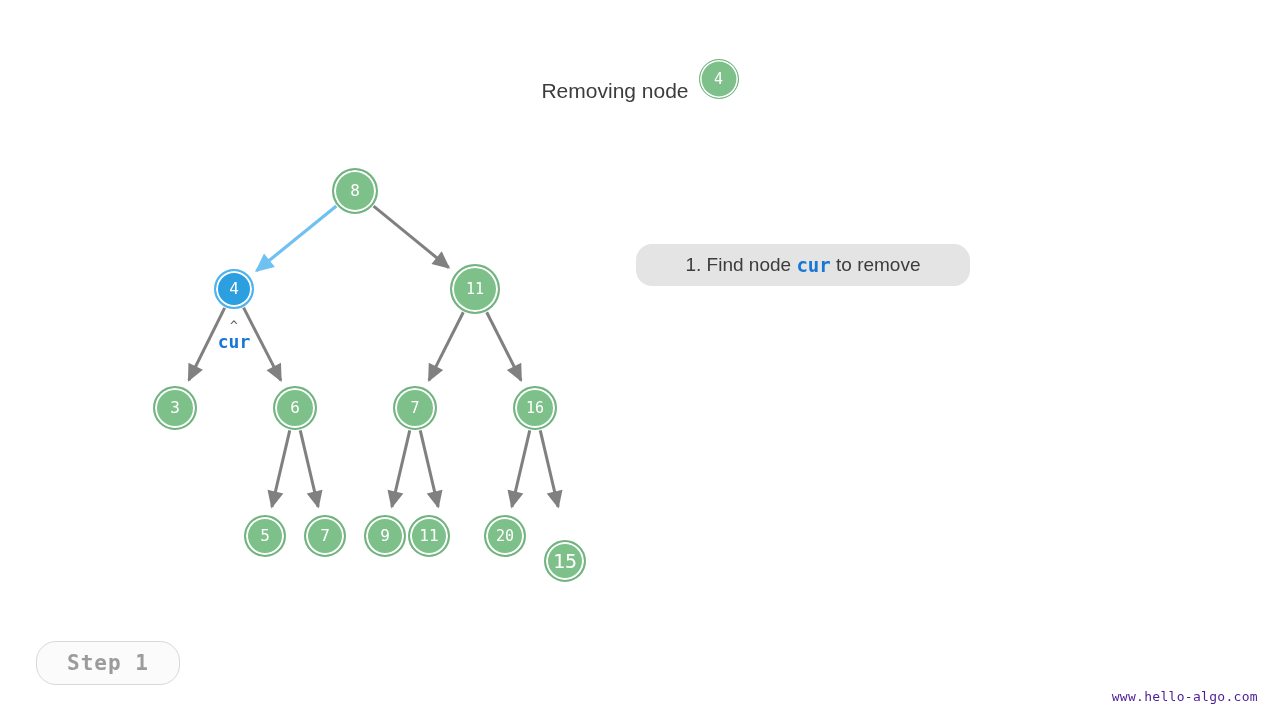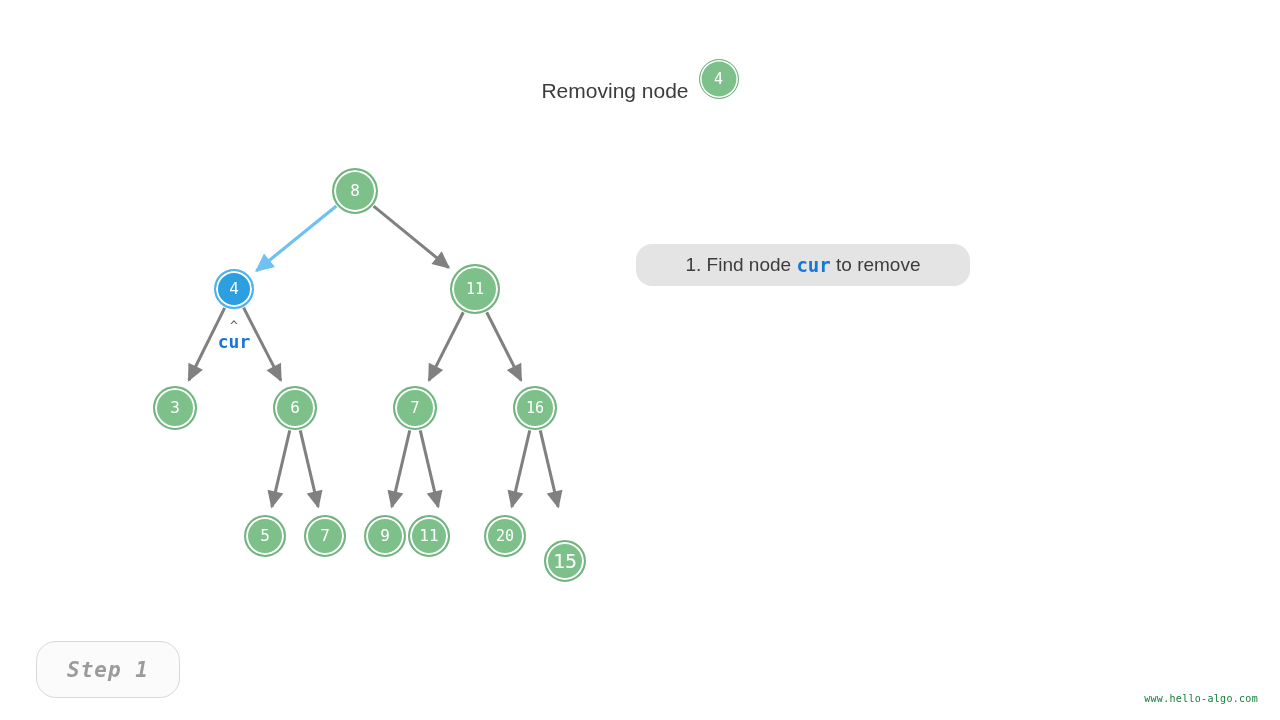--- a/index.html
+++ b/index.html
@@ -128,47 +128,46 @@
     color: #1677d6;
     font-size: 19px;
   }
 
   
   #step-badge {
     position: absolute;
     left: 36px;
     top: 641px;
     width: 144px;
-    height: 57px;
+    height: 44px;
     background: #fbfbfb;
     border: 1.4px solid #d8d8d8;
     border-radius: 20px;
     display: flex;
     align-items: center;
     justify-content: center;
     box-sizing: border-box;
-    font-style: italic;
   }
   #step-label {
     font-family: "DejaVu Sans Mono", monospace;
     font-size: 21px;
     font-weight: bold;
     color: #9b9b9b;
     letter-spacing: 1px;
     white-space: pre;
   }
 
   
   #watermark {
     position: absolute;
     right: 22px;
     bottom: 16px;
     font-family: "DejaVu Sans Mono", monospace;
-    font-size: 10px;
-    color: #15803d;
+    font-size: 13px;
+    color: #4c1d95;
     letter-spacing: 0.3px;
   }
 </style>
 </head>
 <body>
 
 <div id="title-bar">
   <span class="t-text">Removing node</span>
   <span class="badge-node">
     <span>4</span>

